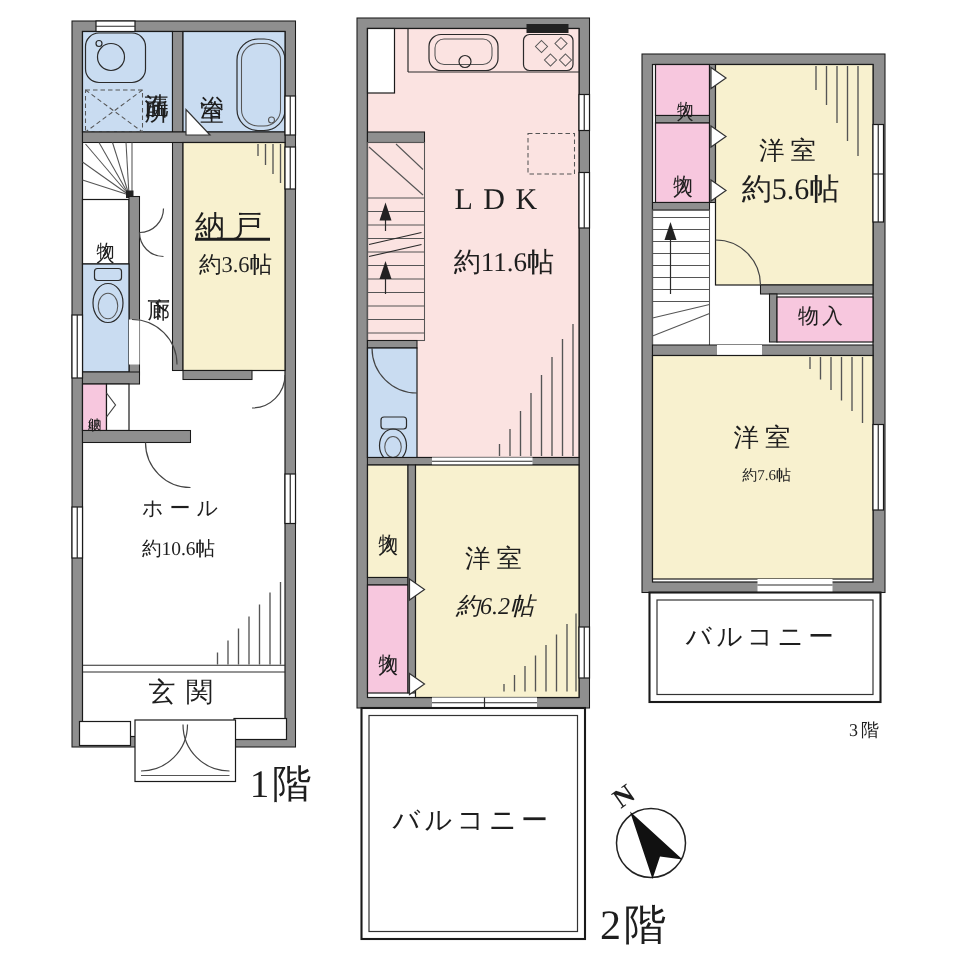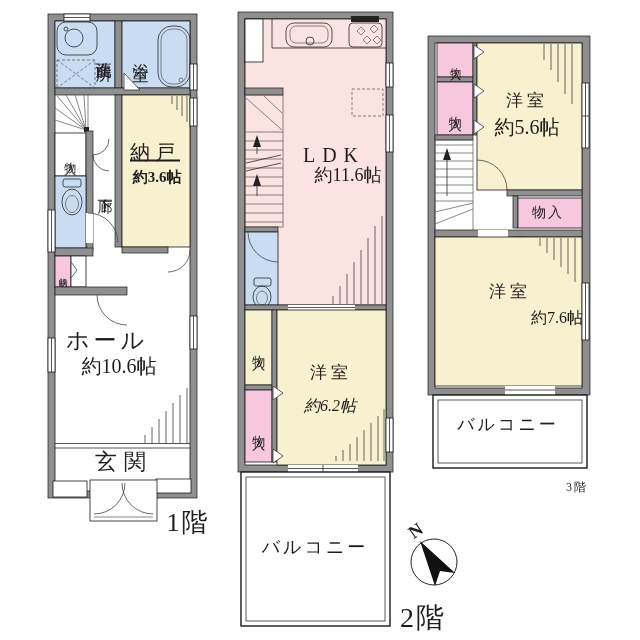--- a/index.html
+++ b/index.html
@@ -320,39 +320,39 @@
     <polygon points="420,541 455,573 440,571 435,586" fill="#111"></polygon>
   </g>
 </svg>
 
 <div class="lbl v" style="left:103px;top:52px;font-size:16px;">洗面所</div>
 <div class="lbl v" style="left:140px;top:53px;font-size:16px;">浴室</div>
 <div class="lbl v" style="left:70px;top:153px;font-size:12px;letter-spacing:1px;">物入</div>
 <div class="lbl v" style="left:104px;top:188px;font-size:15px;">廊下</div>
 <div class="lbl v" style="left:62.5px;top:271px;font-size:9px;letter-spacing:0;">収納</div>
 <div class="lbl" style="left:155px;top:152px;font-size:20px;letter-spacing:5px;text-decoration:underline;">納戸</div>
-<div class="lbl" style="left:157px;top:178px;font-size:15px;font-weight:bold;">約3.6帖</div>
-<div class="lbl" style="left:107px;top:341px;font-size:23px;letter-spacing:4px;">ホール</div>
-<div class="lbl" style="left:119px;top:366px;font-size:20px;">約10.6帖</div>
-<div class="lbl" style="left:124px;top:462px;font-size:22px;letter-spacing:7px;text-align:center;">玄関</div>
+<div class="lbl" style="left:157px;top:178px;font-size:15px;">約3.6帖</div>
+<div class="lbl" style="left:122px;top:341px;font-size:14px;letter-spacing:4px;">ホール</div>
+<div class="lbl" style="left:119px;top:366px;font-size:13px;">約10.6帖</div>
+<div class="lbl" style="left:124px;top:462px;font-size:18px;letter-spacing:7px;text-align:center;">玄関</div>
 <div class="lbl" style="left:188px;top:523px;font-size:26px;letter-spacing:2px;">1階</div>
 
-<div class="lbl" style="left:334px;top:155px;font-size:20px;letter-spacing:7px;">LDK</div>
-<div class="lbl" style="left:336px;top:175px;font-size:18px;margin-left:12px;">約11.6帖</div>
+<div class="lbl" style="left:334px;top:134px;font-size:20px;letter-spacing:7px;">LDK</div>
+<div class="lbl" style="left:336px;top:175px;font-size:18px;">約11.6帖</div>
 <div class="lbl v" style="left:258.5px;top:347px;font-size:13px;">物入</div>
 <div class="lbl v" style="left:258.5px;top:427px;font-size:13px;">物入</div>
 <div class="lbl" style="left:331px;top:373px;font-size:17px;letter-spacing:4px;">洋室</div>
 <div class="lbl" style="left:330px;top:406px;font-size:16px;font-style:italic;">約6.2帖</div>
 <div class="lbl" style="left:315px;top:547px;font-size:18px;letter-spacing:3px;">バルコニー</div>
 <div class="lbl" style="left:423px;top:618px;font-size:28px;letter-spacing:2px;">2階</div>
 <div class="lbl" style="left:416px;top:531px;font-size:18px;font-weight:bold;transform:translate(-50%,-50%) rotate(-35deg);">N</div>
 
 <div class="lbl v" style="left:455px;top:60px;font-size:11px;letter-spacing:1px;">物入</div>
 <div class="lbl v" style="left:455px;top:108px;font-size:13px;">物入</div>
 <div class="lbl" style="left:527px;top:101px;font-size:17px;letter-spacing:4px;">洋室</div>
 <div class="lbl" style="left:527px;top:127px;font-size:20px;">約5.6帖</div>
 <div class="lbl" style="left:548px;top:213px;font-size:14px;letter-spacing:2px;">物入</div>
 <div class="lbl" style="left:510px;top:292px;font-size:17px;letter-spacing:4px;">洋室</div>
-<div class="lbl" style="left:511px;top:318px;font-size:16px;margin-left:46px;">約7.6帖</div>
+<div class="lbl" style="left:511px;top:318px;font-size:10px;">約7.6帖</div>
 <div class="lbl" style="left:508px;top:425px;font-size:17px;letter-spacing:3px;">バルコニー</div>
 <div class="lbl" style="left:577px;top:487px;font-size:12px;letter-spacing:2px;">3階</div>
 
 </div>
 
 </body></html>

